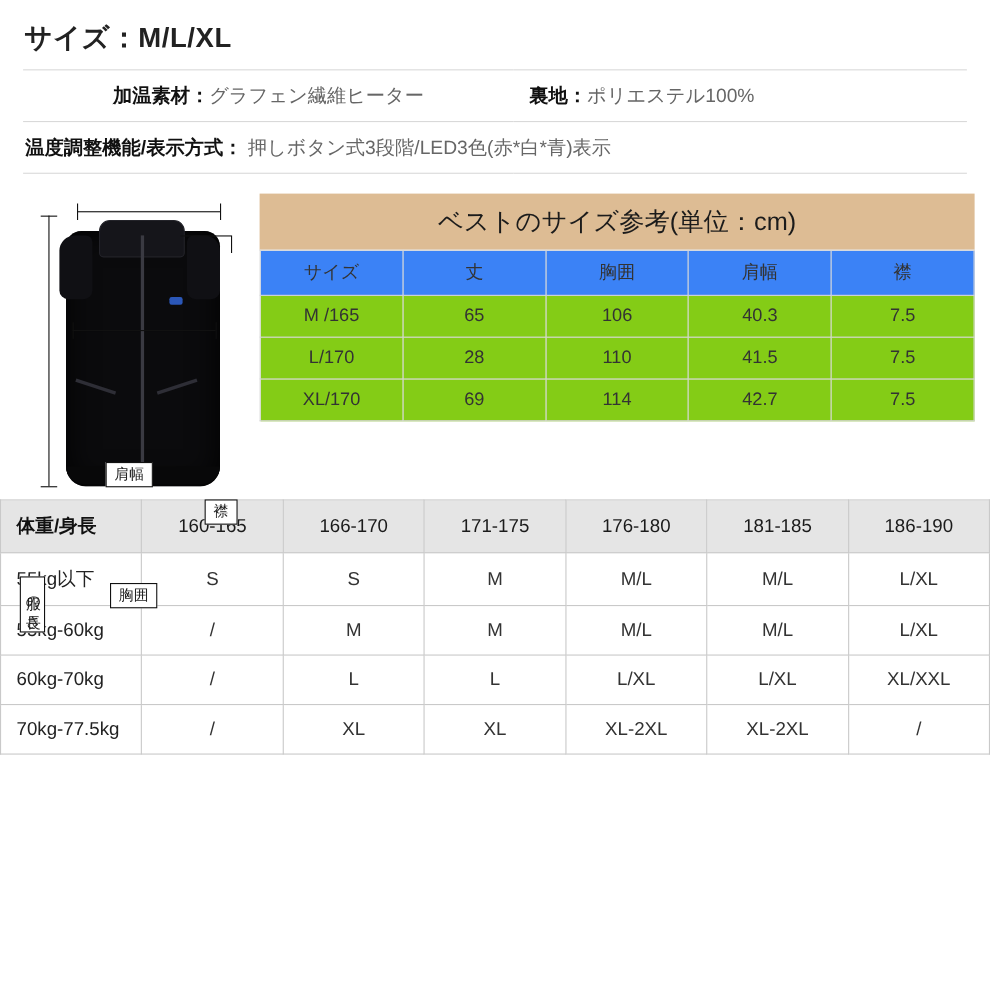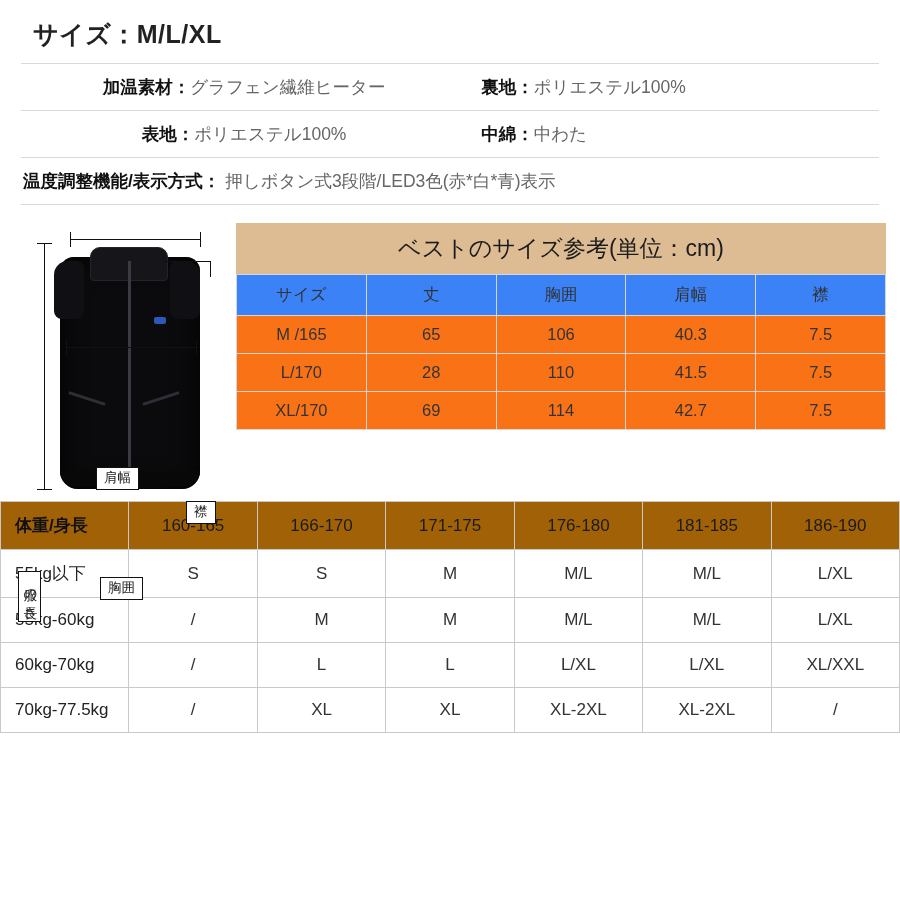--- a/index.html
+++ b/index.html
@@ -15,21 +15,20 @@
     width: 900px; height: 900px;
     overflow: hidden;
   }
 
   
   .spec-title {
     font-size: 25px;
     font-weight: bold;
     padding: 18px 0 12px 22px;
     letter-spacing: 0.5px;
-    margin-left: 11px;
   }
   .spec-table {
     width: 858px;
     margin: 0 auto;
     border-collapse: collapse;
     table-layout: fixed;
   }
   .spec-table td {
     border-top: 1px solid #d9d9d9;
     padding: 11px 2px 11px 2px;
@@ -157,21 +156,21 @@
   }
   .size-ref th, .size-ref td {
     border: 1px solid #d6d6d6;
     text-align: center;
     font-size: 16.5px;
     padding: 9px 0;
     color: #333;
     background: #3b82f6;
   }
   .size-ref th { font-weight: normal; }
-  .size-ref tbody tr td { background: #f97316; }
+  .size-ref tbody tr td { background: #84cc16; }
 
   
   .rec-title {
     text-align: center;
     font-size: 21px;
     font-weight: bold;
     margin-top: 6px;
     margin-bottom: 10px;
   }
   .rec-table {
@@ -180,21 +179,21 @@
     table-layout: fixed;
   }
   .rec-table th, .rec-table td {
     border: 1px solid #c9c9c9;
     text-align: center;
     font-size: 17px;
     padding: 12px 0;
     color: #333;
   }
   .rec-table thead th {
-    background: #a16207;
+    background: #e5e5e5;
     color: #1b1b1b;
     font-weight: normal;
   }
   .rec-table thead th.corner {
     text-align: left;
     padding-left: 14px;
     font-weight: bold;
     color: #111;
   }
   .rec-table tbody td:first-child {
@@ -212,28 +211,20 @@
   <div class="spec-title">サイズ：M/L/XL</div>
 
   <table class="spec-table">
     <tbody>
       <tr>
         <td class="td-left">
           <span class="lbl">加温素材</span><span class="sep">：</span><span class="val">グラフェン繊維ヒーター</span>
         </td>
         <td class="td-right">
           <span class="lbl">裏地</span><span class="sep">：</span><span class="val">ポリエステル100%</span>
-        </td>
-      </tr>
-      <tr>
-        <td class="td-left">
-          <span class="lbl">表地</span><span class="sep">：</span><span class="val">ポリエステル100%</span>
-        </td>
-        <td class="td-right">
-          <span class="lbl">中綿</span><span class="sep">：</span><span class="val">中わた</span>
         </td>
       </tr>
       <tr class="full-row">
         <td colspan="2">
           <span class="lbl">温度調整機能/表示方式：</span>&nbsp;<span class="val">押しボタン式3段階/LED3色(赤*白*青)表示</span>
         </td>
       </tr>
     </tbody>
   </table>
 

